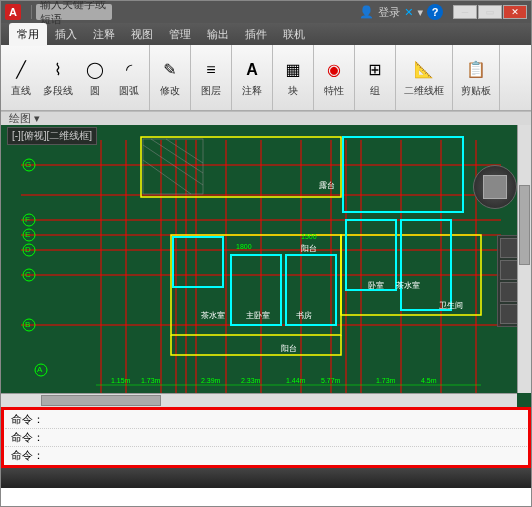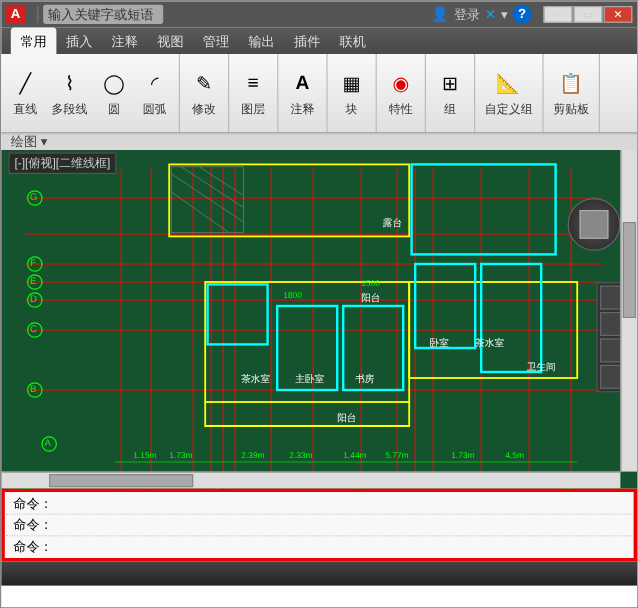--- a/index.html
+++ b/index.html
@@ -1,20 +1,20 @@
 <!DOCTYPE html>
 <html><head>
 <meta charset="utf-8">
 <style>
 *{margin:0;padding:0;box-sizing:border-box;font-family:"Microsoft YaHei",Arial,sans-serif;font-size:11px}
 body{background:#fff;width:532px;height:507px;overflow:hidden;border:1px solid #888}
 .app-icon{width:16px;height:16px;background:#d02020;border-radius:2px;margin-right:6px;display:flex;align-items:center;justify-content:center;color:#fff;font-weight:bold}
 .qat{height:22px;background:#555;display:flex;align-items:center;padding:0 4px;gap:4px;color:#ccc}
 .qat .sep{width:1px;height:14px;background:#777}
-.search-box{background:#aaa;color:#333;padding:1px 4px;width:100px;height:16px;border-radius:2px;font-size:10px;display:flex;align-items:center}
+.search-box{background:#aaa;color:#333;padding:1px 4px;width:76px;height:16px;border-radius:2px;font-size:10px;display:flex;align-items:center}
 .login-area{display:flex;align-items:center;gap:4px;margin-left:auto}
 .help-btn{width:16px;height:16px;background:#06c;border-radius:50%;color:#fff;display:flex;align-items:center;justify-content:center;font-weight:bold;font-size:10px}
 .win-btns{display:flex;gap:1px;margin-left:6px}
 .win-btn{width:24px;height:14px;background:#ddd;border:1px solid #aaa;font-size:9px;display:flex;align-items:center;justify-content:center}
 .win-btn.close{background:#d04030;color:#fff}
 .ribbon-tabs{height:22px;background:linear-gradient(#5a5a5a,#484848);display:flex;align-items:center;padding:0 30px 0 8px}
 .tab{padding:4px 8px;color:#ddd;cursor:pointer;font-size:11px}
 .tab.active{background:#f5f5f5;color:#000;border-radius:3px 3px 0 0}
 .ribbon{height:66px;background:linear-gradient(#f8f8f8,#e0e0e0);display:flex;border-bottom:1px solid #aaa}
 .panel{display:flex;flex-direction:column;border-right:1px solid #bbb;padding:2px 4px}
@@ -144,21 +144,21 @@
         <div class="rbtn">
           <div class="ico">⊞</div>
           <div class="lbl">组</div>
         </div>
       </div>
   </div>
   <div class="panel">
     <div class="panel-body">
         <div class="rbtn">
           <div class="ico">📐</div>
-          <div class="lbl">自定义组</div>
+          <div class="lbl">二维线框</div>
         </div>
       </div>
   </div>
   <div class="panel">
     <div class="panel-body">
         <div class="rbtn">
           <div class="ico">📋</div>
           <div class="lbl">剪贴板</div>
         </div>
       </div>
@@ -264,21 +264,21 @@
   <div style="position:absolute;left:24px;top:145px;color:#0f0;font-size:8px">C</div>
   <div style="position:absolute;left:24px;top:195px;color:#0f0;font-size:8px">B</div>
   <div style="position:absolute;left:36px;top:240px;color:#0f0;font-size:8px">A</div>
 
   <div style="position:absolute;left:200px;top:185px;color:#fff;font-size:8px">茶水室</div>
   <div style="position:absolute;left:245px;top:185px;color:#fff;font-size:8px">主卧室</div>
   <div style="position:absolute;left:295px;top:185px;color:#fff;font-size:8px">书房</div>
   <div style="position:absolute;left:280px;top:218px;color:#fff;font-size:8px">阳台</div>
   <div style="position:absolute;left:318px;top:55px;color:#fff;font-size:8px">露台</div>
   <div style="position:absolute;left:300px;top:118px;color:#fff;font-size:8px">阳台</div>
-  <div style="position:absolute;left:357px;top:155px;color:#fff;font-size:8px">卧室</div>
+  <div style="position:absolute;left:367px;top:155px;color:#fff;font-size:8px">卧室</div>
   <div style="position:absolute;left:395px;top:155px;color:#fff;font-size:8px">茶水室</div>
   <div style="position:absolute;left:438px;top:175px;color:#fff;font-size:8px">卫生间</div>
 
   <div style="position:absolute;left:110px;top:252px;color:#0f0;font-size:7px">1.15m</div>
   <div style="position:absolute;left:140px;top:252px;color:#0f0;font-size:7px">1.73m</div>
   <div style="position:absolute;left:200px;top:252px;color:#0f0;font-size:7px">2.39m</div>
   <div style="position:absolute;left:240px;top:252px;color:#0f0;font-size:7px">2.33m</div>
   <div style="position:absolute;left:285px;top:252px;color:#0f0;font-size:7px">1.44m</div>
   <div style="position:absolute;left:320px;top:252px;color:#0f0;font-size:7px">5.77m</div>
   <div style="position:absolute;left:375px;top:252px;color:#0f0;font-size:7px">1.73m</div>

